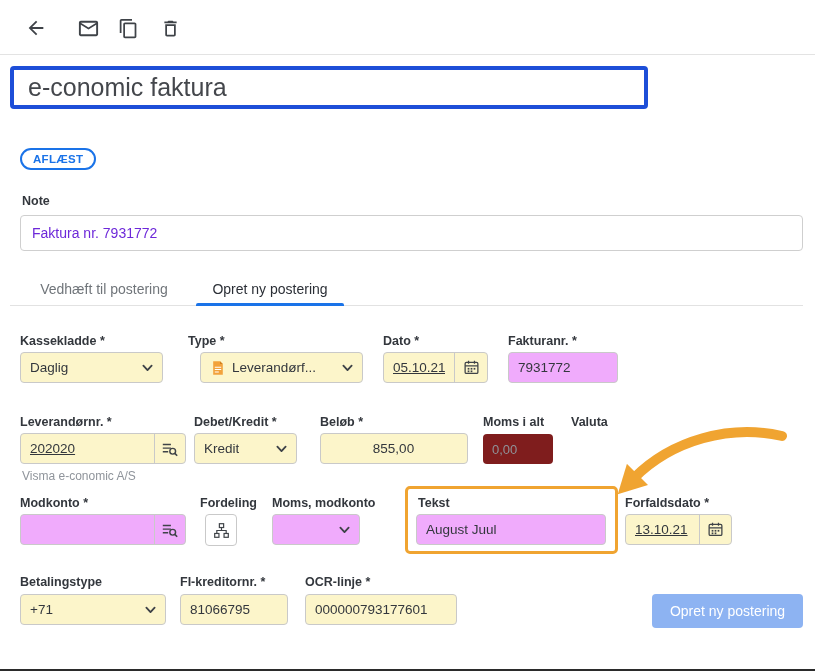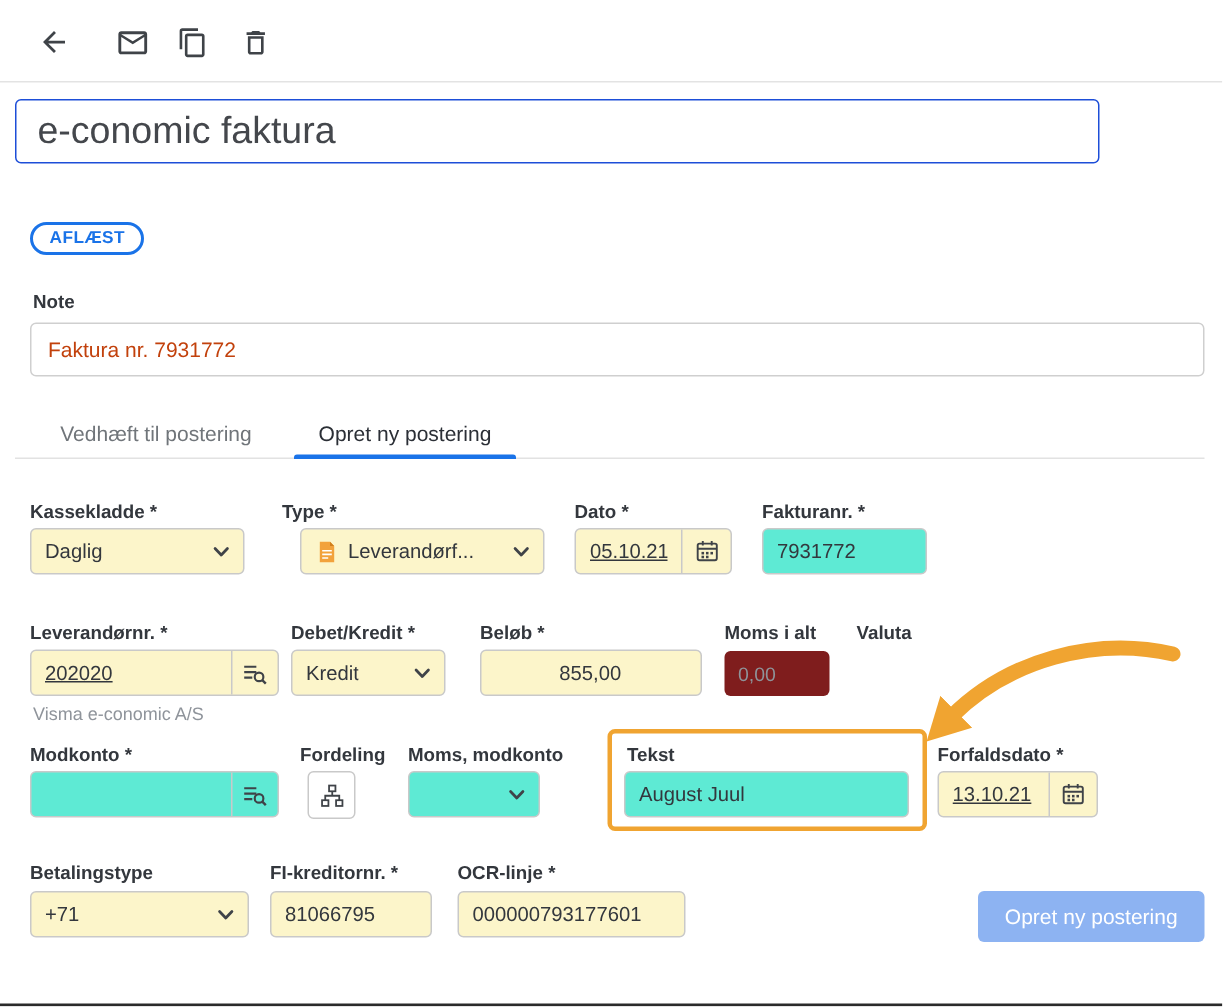--- a/index.html
+++ b/index.html
@@ -4,43 +4,43 @@
 <style>
   * { box-sizing: border-box; margin: 0; padding: 0; }
   html, body { background: #fff; }
   body { font-family: "Liberation Sans", sans-serif; }
   .page { position: relative; width: 815px; height: 671px; background: #fff; overflow: hidden; }
 
   .icon-btn { position: absolute; width: 32px; height: 32px; border: none; background: transparent;
               display: flex; align-items: center; justify-content: center; cursor: pointer; padding: 0; }
   .divider { position: absolute; left: 0; top: 54px; width: 815px; height: 1px; background: #e3e3e3; }
 
-  .title-input { position: absolute; left: 10px; top: 66px; width: 723px; height: 43px;
-                 border: 1px solid #1d4ed8; border-radius: 4px; font-size: 25px; color: #44474c;
+  .title-input { position: absolute; left: 10px; top: 66px; width: 638px; height: 43px;
+                 border: 4px solid #1d4ed8; border-radius: 4px; font-size: 25px; color: #44474c;
                  padding: 0 14px; background: #fff; outline: none; }
 
   .badge { position: absolute; left: 20px; top: 148px; border: 2px solid #1a73e8; color: #1a73e8;
            font-size: 11.5px; font-weight: bold; border-radius: 14px; padding: 3px 11px;
            letter-spacing: .3px; background: #fff; }
 
   .note-input { position: absolute; left: 20px; top: 215px; width: 783px; height: 36px;
-                border: 1px solid #cfcfcf; border-radius: 4px; font-size: 14px; color: #c2410c;
+                border: 1px solid #cfcfcf; border-radius: 4px; font-size: 14px; color: #6d28d9;
                 padding: 0 11px; outline: none; }
 
   .tab { position: absolute; top: 272px; height: 33px; display: flex; align-items: center;
          justify-content: center; font-size: 14px; cursor: pointer; background: none; border: none; }
   .tab-inactive { color: #70757a; }
   .tab-active { color: #2b2f36; }
   .tabs-line { position: absolute; left: 10px; top: 305px; width: 793px; height: 1px; background: #e2e2e2; }
   .tab-underline { position: absolute; left: 196px; top: 303px; width: 148px; height: 3px;
                    background: #1a73e8; border-radius: 2px 2px 0 0; }
 
   .flabel { position: absolute; font-size: 12.5px; font-weight: 700; color: #33373d; white-space: nowrap; }
   .fld { position: absolute; height: 31px; border: 1px solid #c9c9c9; border-radius: 4px;
-         background: #5eead4; display: flex; align-items: center; overflow: hidden; }
+         background: #f0abfc; display: flex; align-items: center; overflow: hidden; }
   .yellow { background: #fcf5ca; }
   .fld input { border: none; background: transparent; height: 100%; width: 100%; padding: 0 9px;
                font-size: 13.5px; color: #33373d; font-family: inherit; outline: none; min-width: 0; }
   .fld input.right { text-align: center; padding-right: 10px; }
   .dd { justify-content: space-between; padding: 0 9px; cursor: pointer; font-size: 13.5px; color: #33373d; }
   .dd .dd-val { display: flex; align-items: center; gap: 6px; white-space: nowrap; overflow: hidden; }
   .seg { height: 31px; border: none; border-left: 1px solid #c9c9c9; display: flex; align-items: center;
          justify-content: center; cursor: pointer; background: transparent; flex: 0 0 auto; padding: 0; }
   .grow { flex: 1 1 auto; text-decoration: underline; }
 

